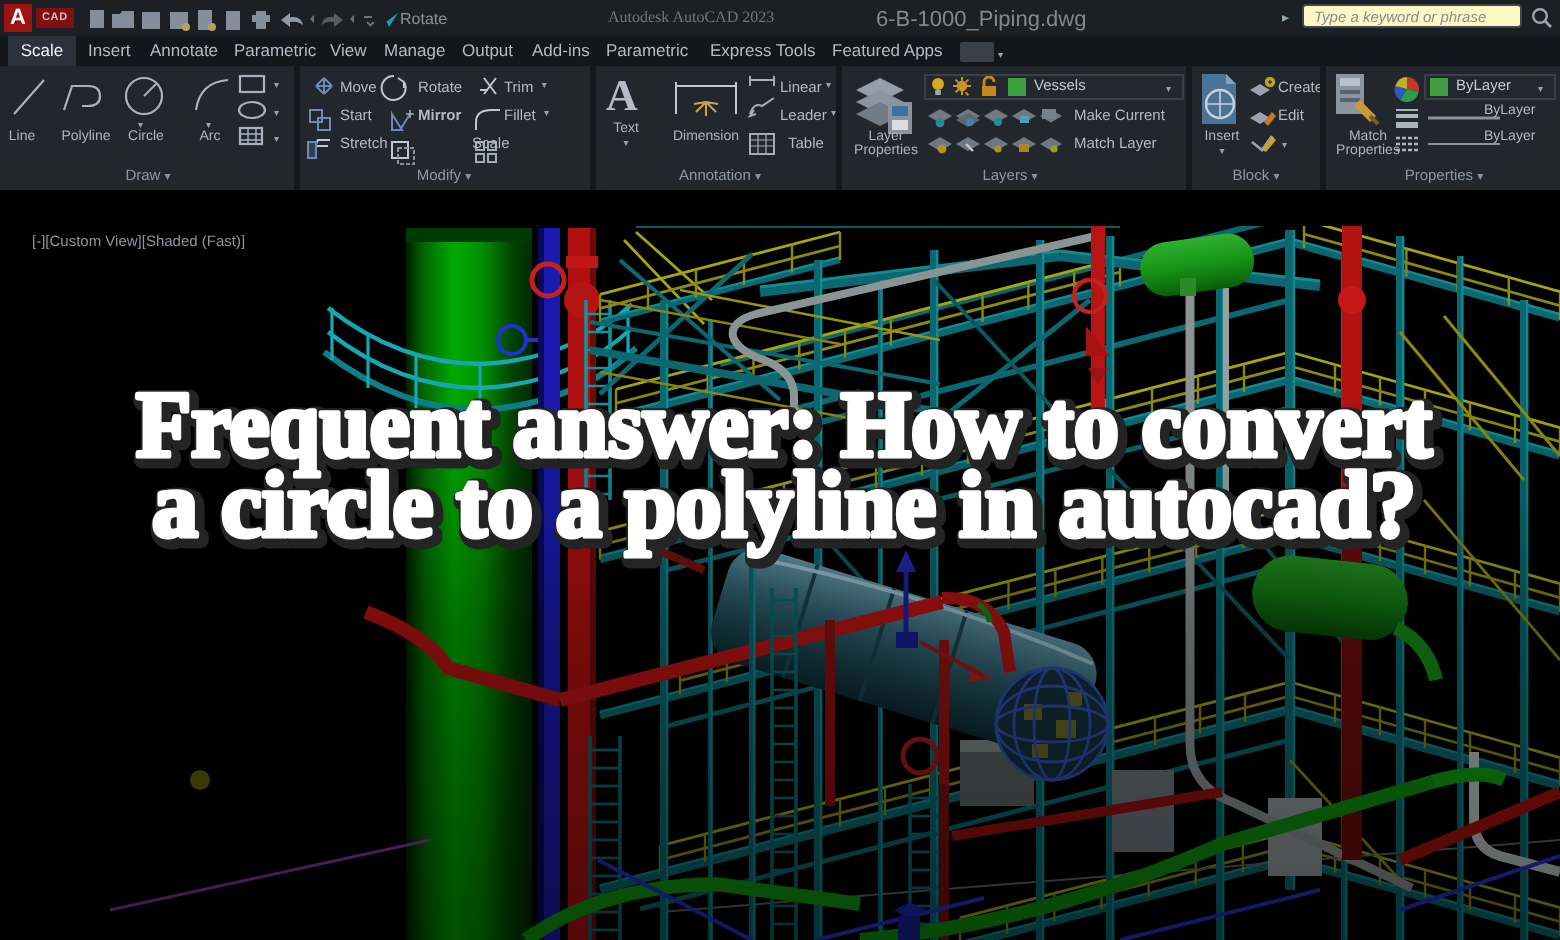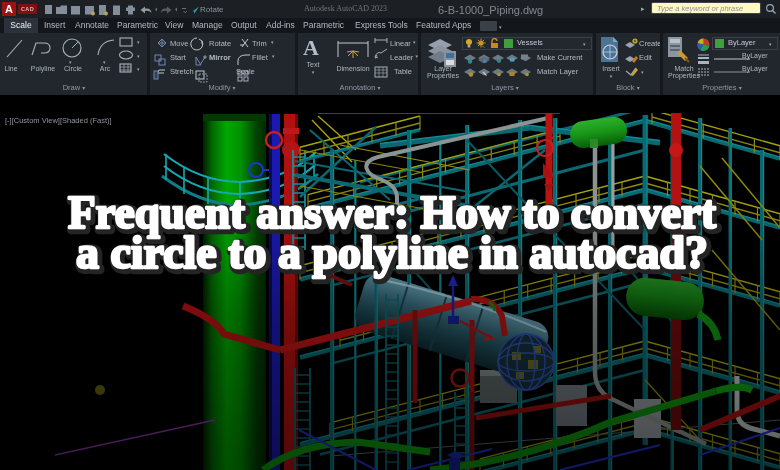--- a/index.html
+++ b/index.html
@@ -30,21 +30,21 @@
 .plabel i{font-style:normal;font-size:6px;color:#8a929c;}
 .bigl{position:absolute;font-size:7px;color:#adb5bf;text-align:center;}
 .smt{position:absolute;font-size:7.5px;color:#b2bac4;}
 .ddw{position:absolute;font-size:5px;color:#9aa2ac;}
 
 #filetabs{position:absolute;left:0;top:95px;width:780px;height:18px;background:#0e1114;}
 .ftab{position:absolute;top:1px;height:17px;transform:skewX(-18deg);}
 .ftxt{position:absolute;font-size:8px;line-height:17px;}
 
 #canvas{position:absolute;left:0;top:113px;width:780px;height:357px;background:#000;}
-#vplabel{position:absolute;left:5px;top:3px;font-size:7.5px;color:#8f959d;}
+#vplabel{position:absolute;left:16px;top:3px;font-size:7.5px;color:#8f959d;}
 #bigtext{position:absolute;left:0;top:0;width:780px;height:357px;}
 </style></head>
 <body>
 <div id="page">
 
   <div id="titlebar">
     <div id="logoA">A</div>
       <div id="logoCAD">CAD</div>
     <svg class="abs" style="left:44px;top:2px" width="155" height="14" viewBox="0 0 155 14">
       <g fill="#848e9a">

